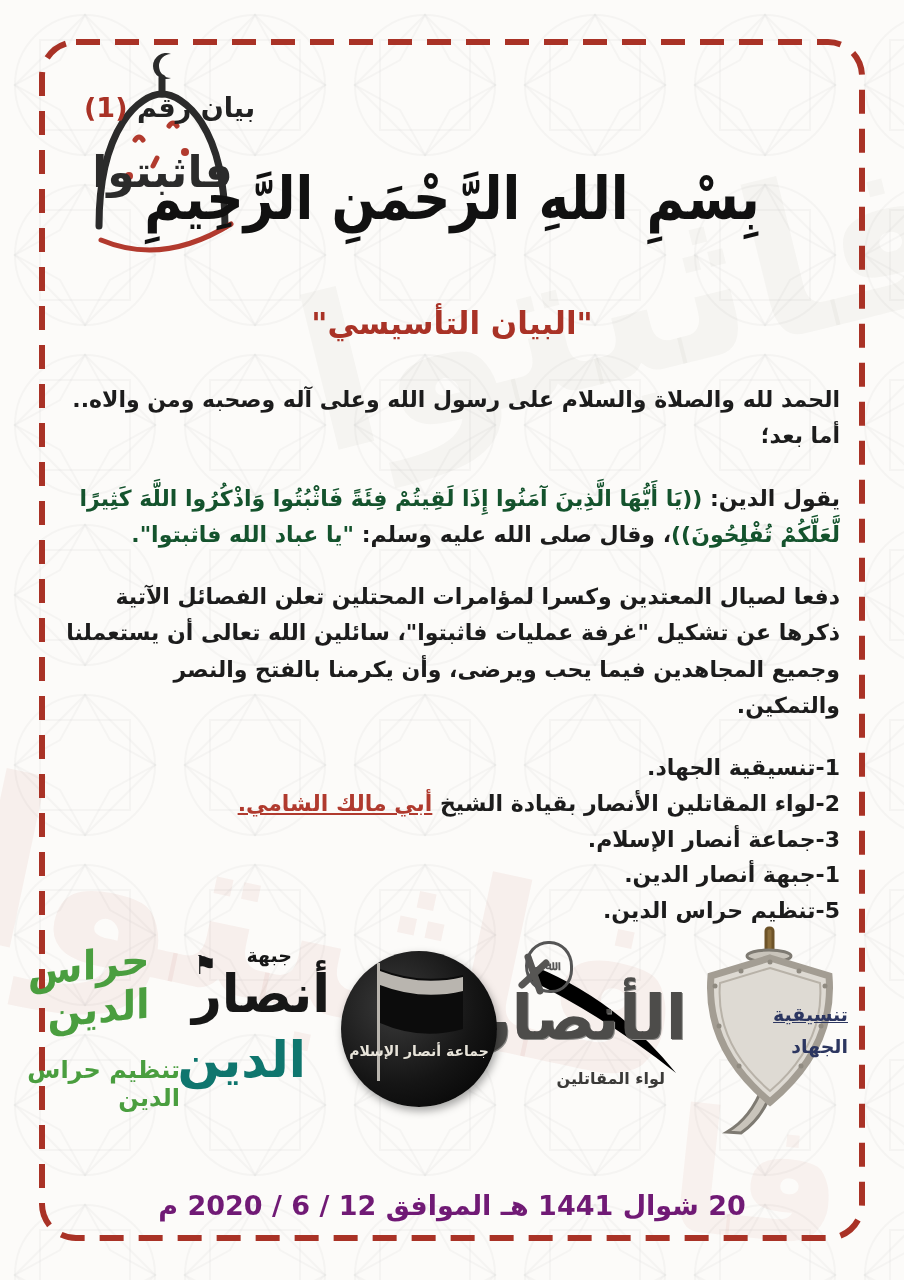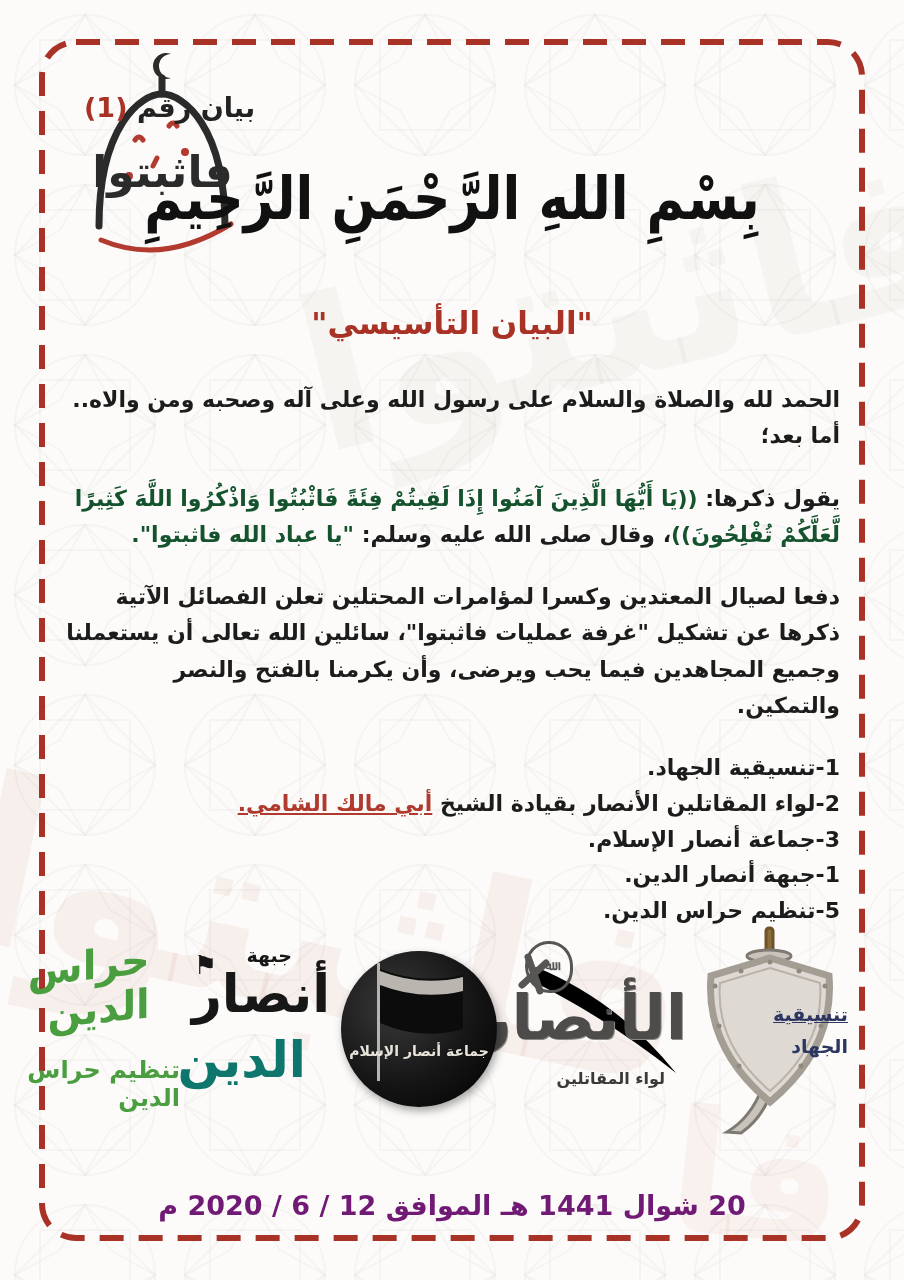--- a/index.html
+++ b/index.html
@@ -114,21 +114,21 @@
   <div class="statement-no">
     <span>بيان رقم </span><span class="red">(1)</span>
   </div>
 
   <div class="basmala">بِسْمِ اللهِ الرَّحْمَنِ الرَّحِيمِ</div>
 
   <h1 class="title">"البيان التأسيسي"</h1>
 
   <div class="text-col">
     <p>الحمد لله والصلاة والسلام على رسول الله وعلى آله وصحبه ومن والاه.. أما بعد؛</p>
-    <p class="verse-para"><span>يقول ذكرها: </span><span class="verse">((يَا أَيُّهَا الَّذِينَ آمَنُوا إِذَا لَقِيتُمْ فِئَةً فَاثْبُتُوا وَاذْكُرُوا اللَّهَ كَثِيرًا لَّعَلَّكُمْ تُفْلِحُونَ))</span><span>، وقال صلى الله عليه وسلم: </span><span class="verse">"يا عباد الله فاثبتوا".</span></p>
+    <p class="verse-para"><span>يقول الدين: </span><span class="verse">((يَا أَيُّهَا الَّذِينَ آمَنُوا إِذَا لَقِيتُمْ فِئَةً فَاثْبُتُوا وَاذْكُرُوا اللَّهَ كَثِيرًا لَّعَلَّكُمْ تُفْلِحُونَ))</span><span>، وقال صلى الله عليه وسلم: </span><span class="verse">"يا عباد الله فاثبتوا".</span></p>
     <p>دفعا لصيال المعتدين وكسرا لمؤامرات المحتلين تعلن الفصائل الآتية ذكرها عن تشكيل "غرفة عمليات فاثبتوا"، سائلين الله تعالى أن يستعملنا وجميع المجاهدين فيما يحب ويرضى، وأن يكرمنا بالفتح والنصر والتمكين.</p>
     <ul class="factions">
       <li><span>1-تنسيقية الجهاد.</span><span class="red"></span></li>
       <li><span>2-لواء المقاتلين الأنصار بقيادة الشيخ </span><span class="red">أبي مالك الشامي.</span></li>
       <li><span>3-جماعة أنصار الإسلام.</span><span class="red"></span></li>
       <li><span>1-جبهة أنصار الدين.</span><span class="red"></span></li>
       <li><span>5-تنظيم حراس الدين.</span><span class="red"></span></li>
     </ul>
   </div>
 

